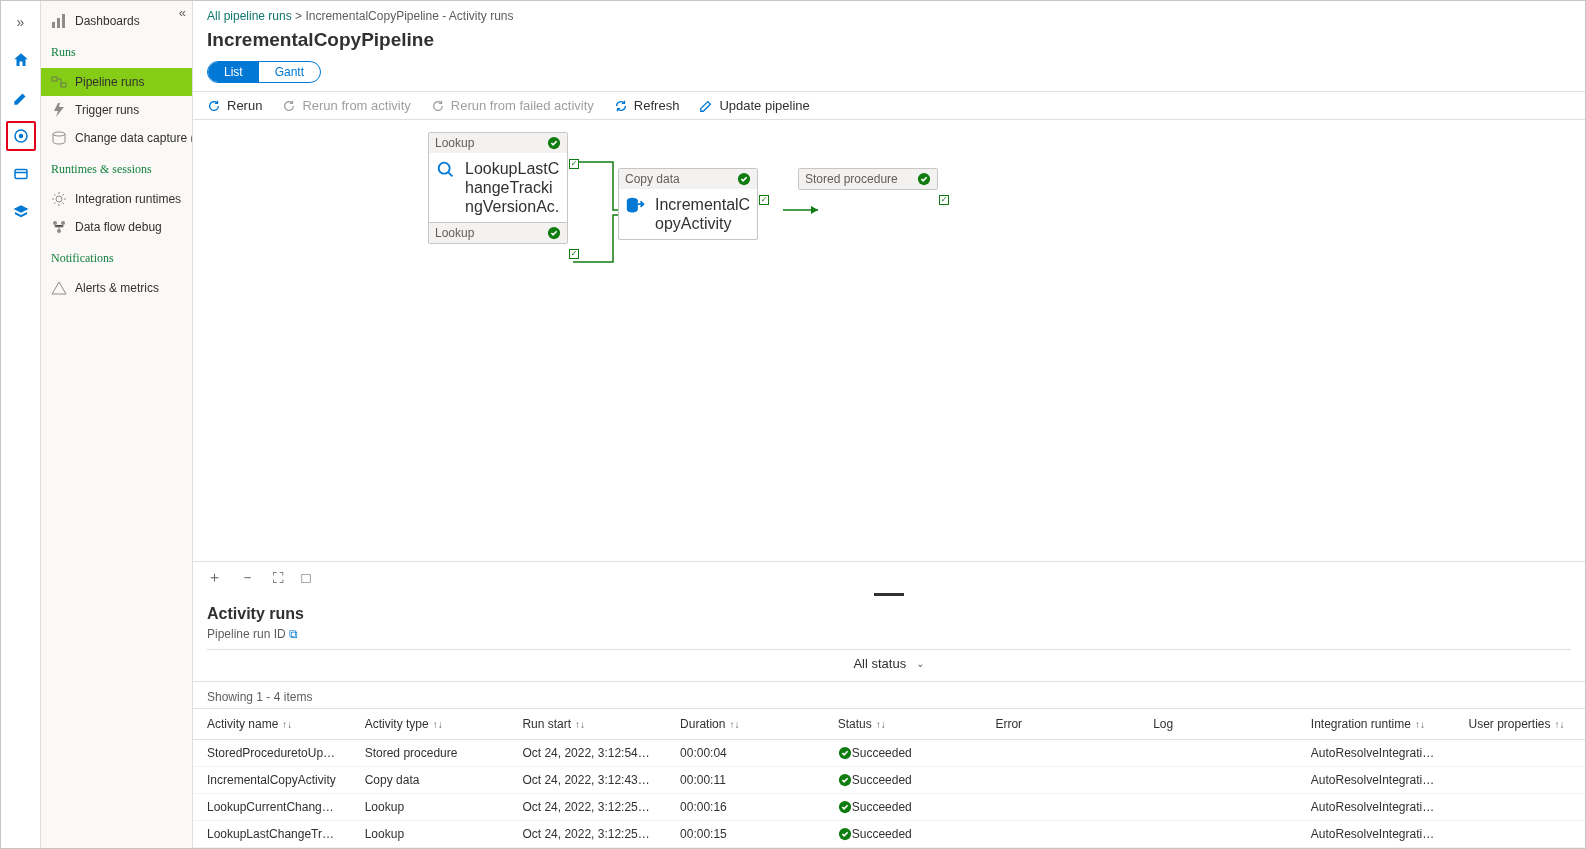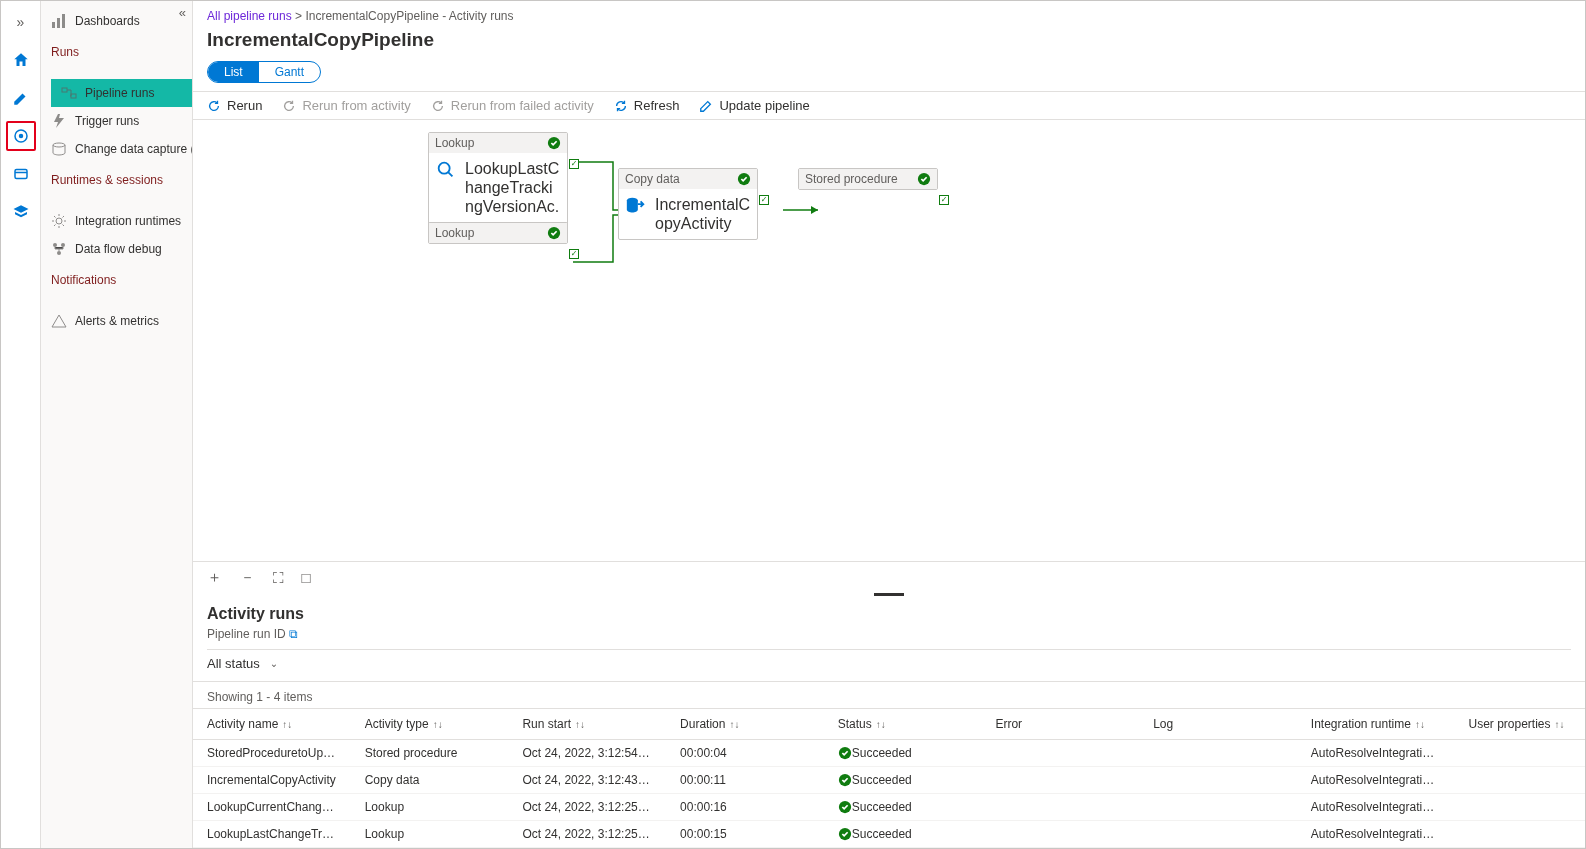--- a/index.html
+++ b/index.html
@@ -9,28 +9,28 @@
 .rail { width: 40px; background: #ffffff; border-right: 1px solid #e1dfdd; display: flex; flex-direction: column; align-items: center; padding-top: 6px; gap: 8px; }
 .rail-item { width: 30px; height: 30px; display: flex; align-items: center; justify-content: center; cursor: pointer; border-radius: 3px; }
 .rail-item svg { width: 18px; height: 18px; }
 .rail-item.selected { border: 2px solid #e3001b; border-radius: 2px; }
 .rail-expand { font-size: 14px; color: #605e5c; }
 
 
 .sidebar { width: 152px; background: #faf9f8; border-right: 1px solid #e1dfdd; padding-top: 6px; position: relative; }
 .sidebar .collapse { position: absolute; top: 4px; right: 6px; color: #605e5c; cursor: pointer; font-size: 13px; }
 .sb-item { display: flex; align-items: center; gap: 8px; padding: 6px 10px; cursor: pointer; color: #323130; font-size: 12px; white-space: nowrap; overflow: hidden; text-overflow: ellipsis; }
-.sb-item.selected { background: #14b8a6; margin-left: 10px; }
-.sb-header { padding: 10px 10px 20px 10px; font-size: 12px; color: #7f1d1d; }
+.sb-item.selected { background: #84cc16; }
+.sb-header { padding: 10px 10px 8px 10px; font-size: 12px; color: #15803d; font-family: Liberation Serif, serif; }
 .sb-icon { width: 16px; height: 16px; opacity: 0.7; flex-shrink: 0; }
 
 
 .main { flex: 1; display: flex; flex-direction: column; overflow: hidden; }
 .crumbs { padding: 8px 14px 2px; font-size: 12px; color: #605e5c; }
-.crumbs a { color: #6d28d9; text-decoration: none; }
+.crumbs a { color: #0f766e; text-decoration: none; }
 .title { padding: 4px 14px 10px; font-size: 19px; font-weight: 600; }
 .tabs { padding: 0 14px 8px; }
 .pill { display:inline-flex; border: 1px solid #0078d4; border-radius: 20px; overflow:hidden; }
 .pill span { padding: 3px 16px; font-size: 12px; cursor:pointer; }
 .pill .active { background:#0078d4; color:#fff; }
 .pill .inactive { color:#0078d4; }
 .toolbar { border-top:1px solid #e1dfdd; border-bottom:1px solid #e1dfdd; padding: 6px 14px; display:flex; gap:20px; align-items:center; }
 .tb-btn { display:flex; gap:6px; align-items:center; font-size:13px; cursor:pointer; color:#323130; }
 .tb-btn.disabled { color:#a19f9d; cursor:default; }
 .tb-btn svg { width:14px; height:14px; }
@@ -48,21 +48,21 @@
 
 .canvas-toolbar { border-top:1px solid #e1dfdd; padding:6px 14px; display:flex; gap:18px; align-items:center; }
 .canvas-toolbar span { cursor:pointer; color:#605e5c; font-size:15px; }
 .splitter { height:4px; display:flex; justify-content:center; align-items:center; }
 .splitter .handle { width:30px; height:4px; border-top:3px solid #323130; }
 
 
 .runs { padding: 8px 14px 0; }
 .runs h2 { font-size:16px; font-weight:600; margin-bottom:4px; }
 .runs .runid { font-size:12px; color:#605e5c; margin-bottom:8px; }
-.filter-row { display:flex; align-items:center; gap:6px; margin: 4px 0; }
+.filter-row { display:flex; align-items:center; gap:6px; margin: 4px 0; justify-content: center; }
 .chev { font-size:10px; color:#605e5c; margin-left:4px; }
 .count { padding: 8px 14px 4px; font-size:12px; color:#605e5c; border-top:1px solid #e1dfdd; border-bottom:1px solid #e1dfdd; }
 .grid { width:100%; border-collapse:collapse; }
 .grid th { text-align:left; padding:8px 14px; font-size:12px; font-weight:400; color:#323130; border-bottom:1px solid #e1dfdd; white-space:nowrap; }
 .grid td { padding:6px 14px; font-size:12px; border-bottom:1px solid #f3f2f1; white-space:nowrap; overflow:hidden; text-overflow:ellipsis; max-width:0; }
 .grid .sort { font-size:10px; margin-left:4px; color:#605e5c; }
 .status-cell { display:flex; align-items:center; }
 .copy-icon { color:#0078d4; cursor:pointer; }
 </style>
 </head>

